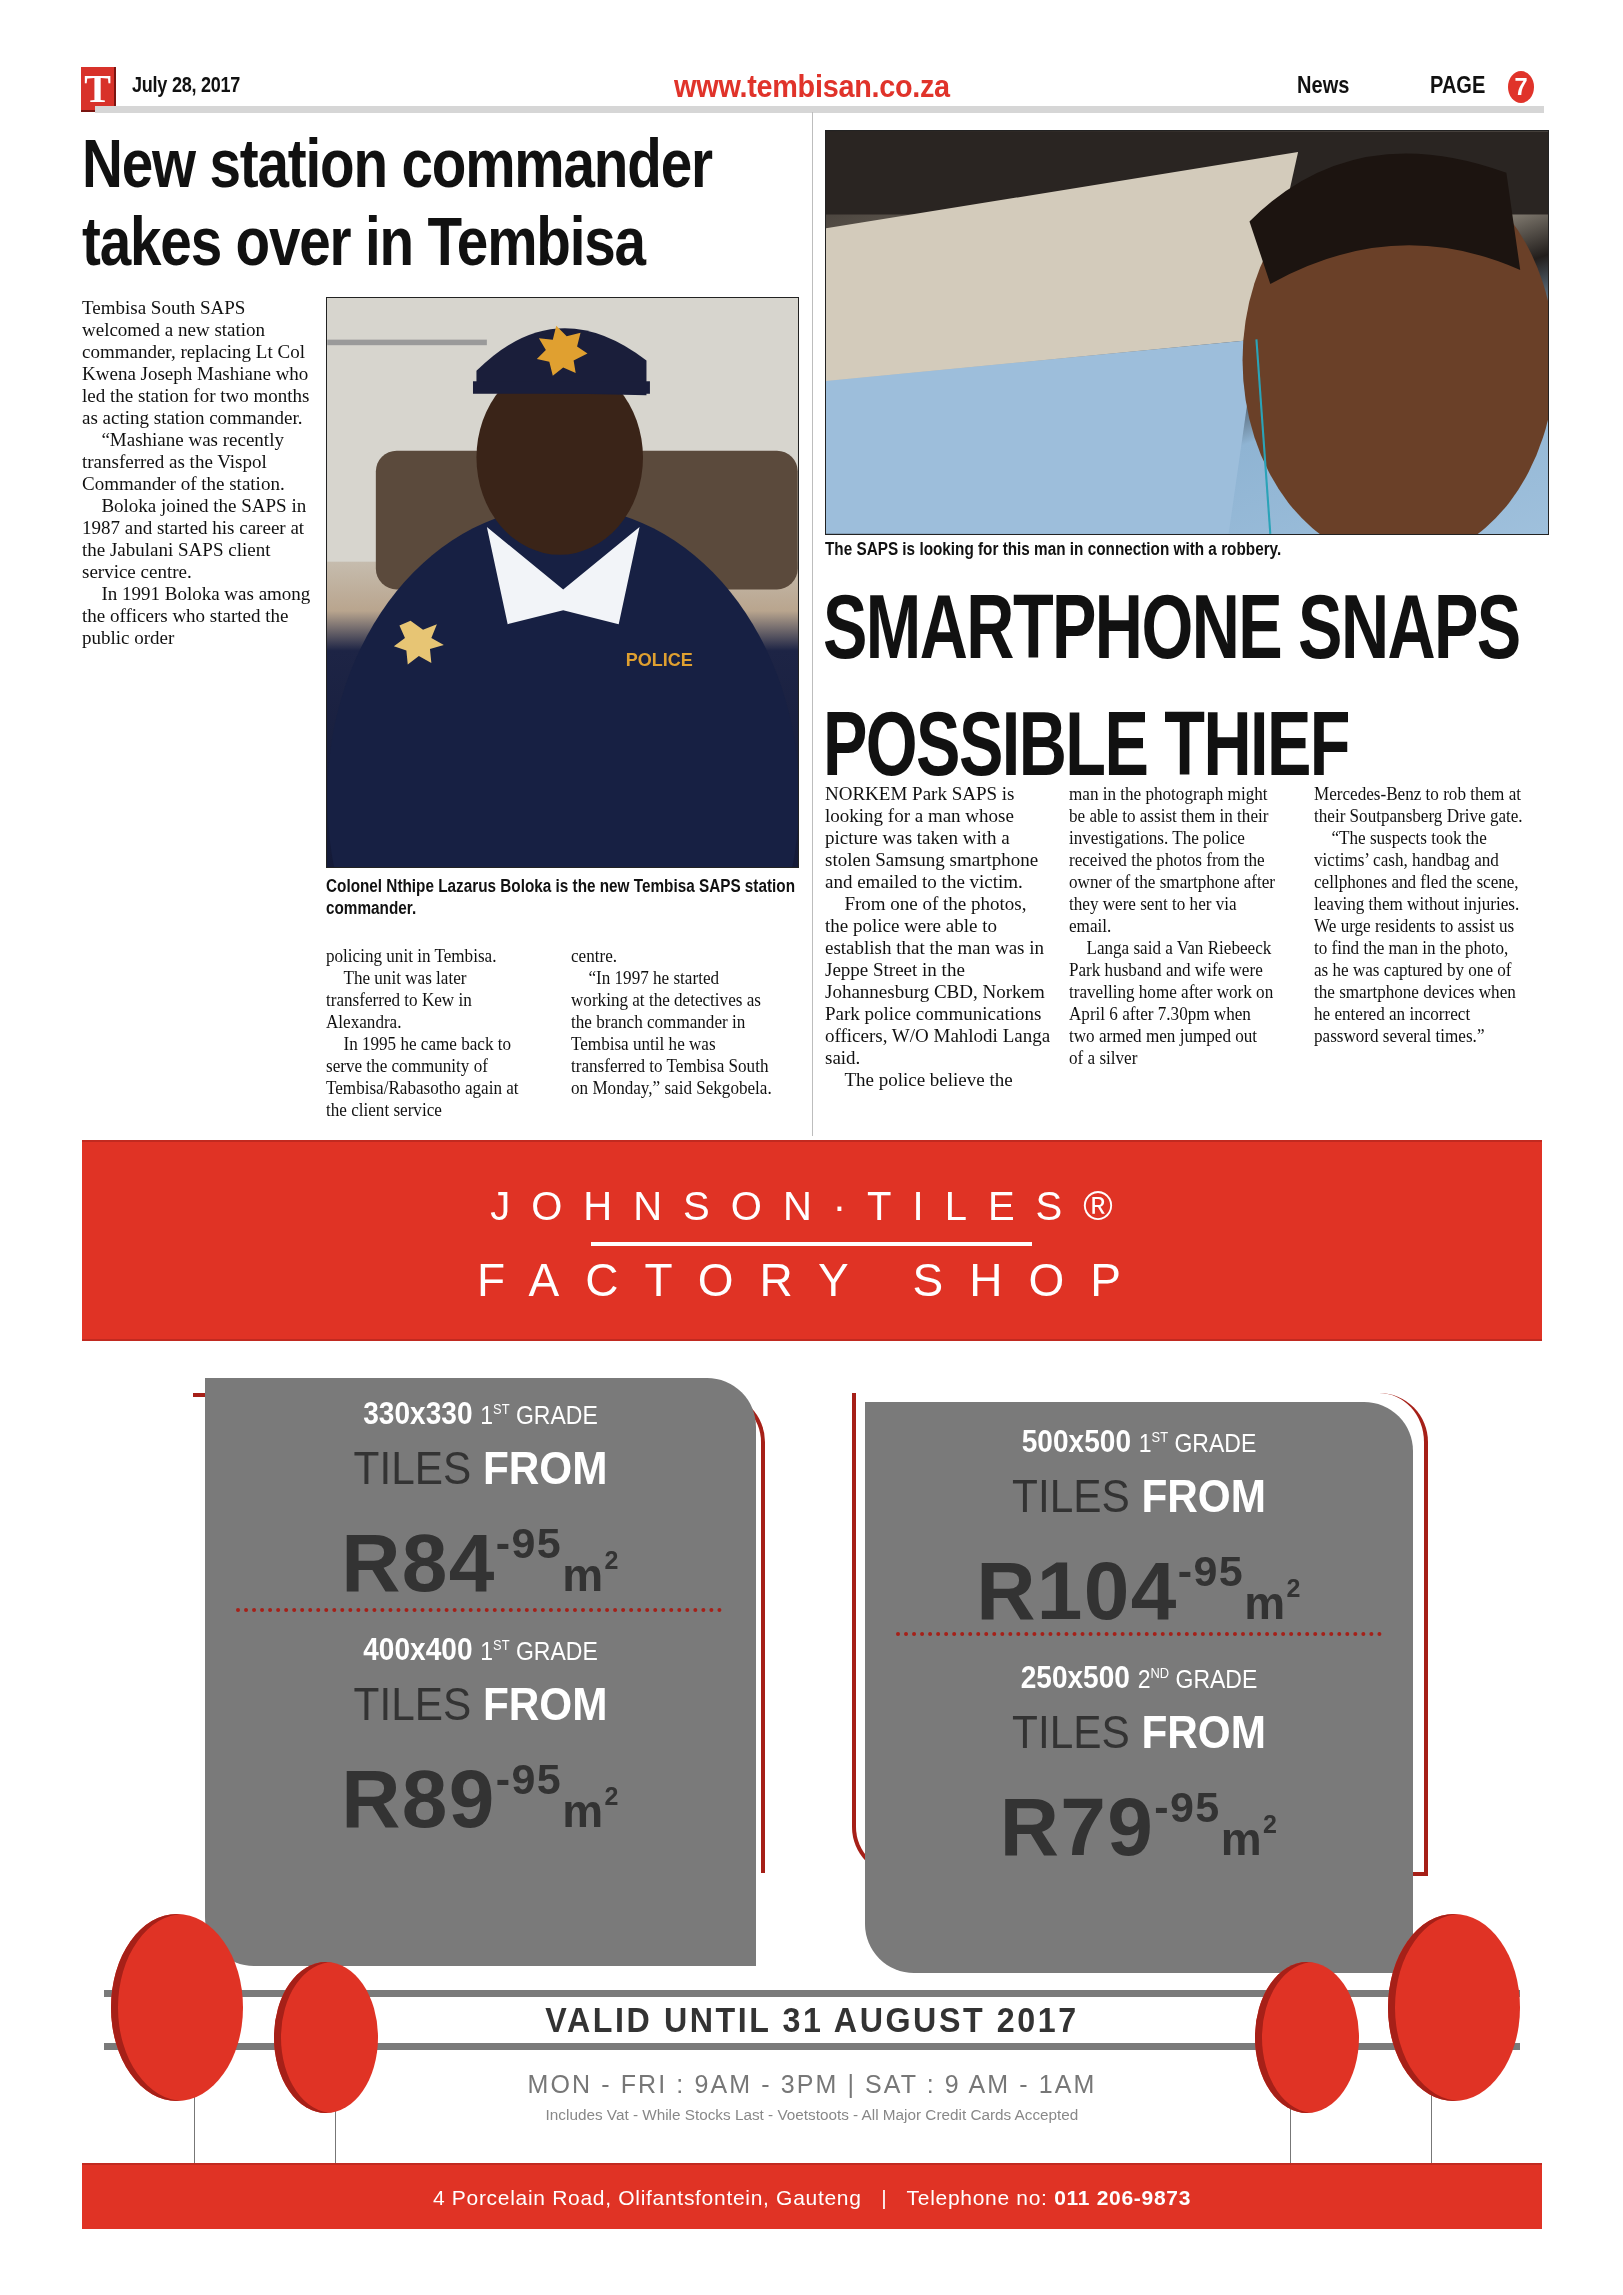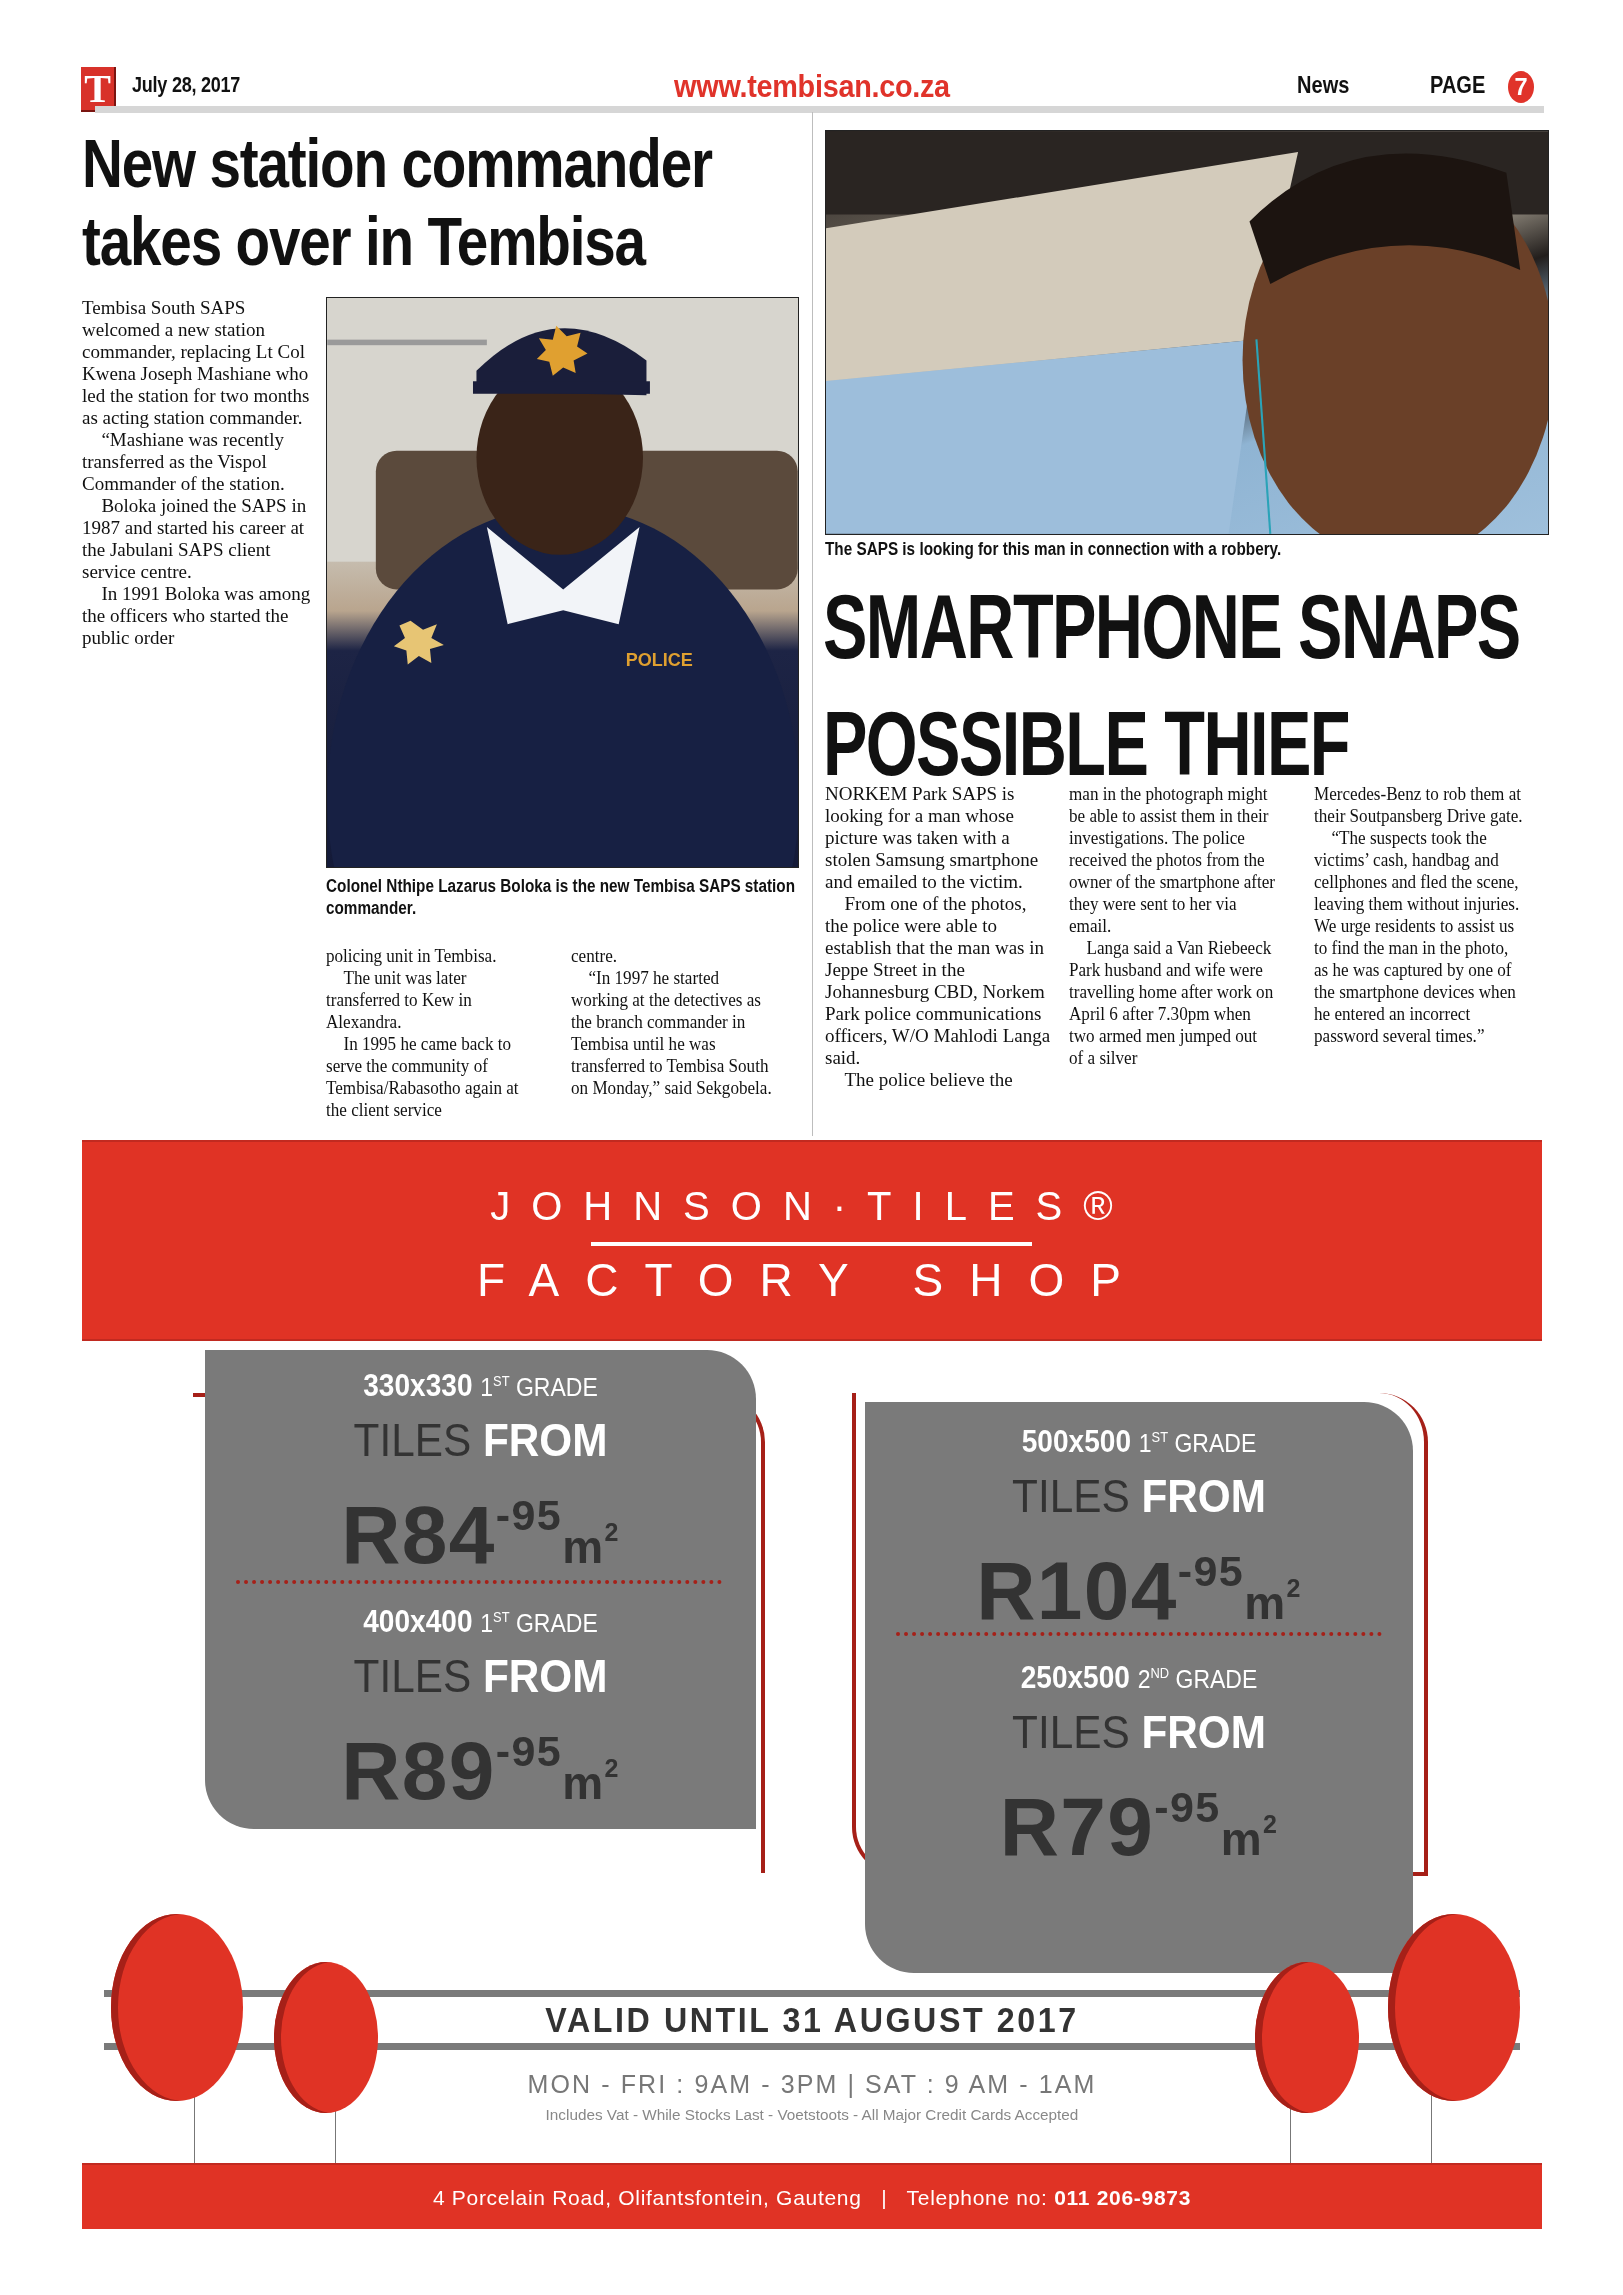--- a/index.html
+++ b/index.html
@@ -42,21 +42,21 @@
 
   
   .ad-banner { left: 82px; top: 1140px; width: 1460px; height: 197px; background: #e03325; border-top: 2.1px solid #c12a20; border-bottom: 2.1px solid #c12a20; }
   .brand-name { left: 0; width: 1460px; top: 42px; text-align: center; color: #fff; font-size: 40px; letter-spacing: 21px; font-weight: normal; }
   .brand-rule { left: 509px; top: 100px; width: 441px; height: 4.2px; background: #fff; }
   .brand-sub { left: 0; width: 1460px; top: 111px; text-align: center; color: #fff; font-size: 46px; letter-spacing: 26px; }
 
   .card-frame { border: 4.9px solid #a62018; background: transparent; }
   .card { background: #7a7a7a; color: #333; text-align: center; }
   .card-left-frame { left: 193px; top: 1393px; width: 568px; height: 476px; border-right-color: #a62018; border-top-right-radius: 49px; border-bottom-left-radius: 49px; border-bottom: none; border-left: none; }
-  .card-left { left: 205px; top: 1350px; width: 551px; height: 479px; border-top-right-radius: 49px; border-bottom-left-radius: 49px; }
+  .card-left { left: 205px; top: 1378px; width: 551px; height: 588px; border-top-right-radius: 49px; border-bottom-left-radius: 49px; }
   .card-right-frame { left: 852px; top: 1393px; width: 568px; height: 479px; border-top-right-radius: 49px; border-bottom-left-radius: 49px; border-top: none; }
   .card-right { left: 865px; top: 1402px; width: 548px; height: 571px; border-top-right-radius: 49px; border-bottom-left-radius: 49px; }
 
   .offer { position: absolute; left: 0; width: 100%; }
   .offer .size-line { font-size: 30.5px; color: #fff; transform: scaleX(0.92); }
   .offer .size { font-weight: bold; }
   .offer .grade { font-weight: normal; font-size: 25px; }
   .offer .grade sup { font-size: 14px; vertical-align: 9.7px; }
   .offer .tiles-line { font-size: 46px; margin-top: 9.7px; transform: scaleX(0.92); }
   .offer .tiles { color: #333; }

